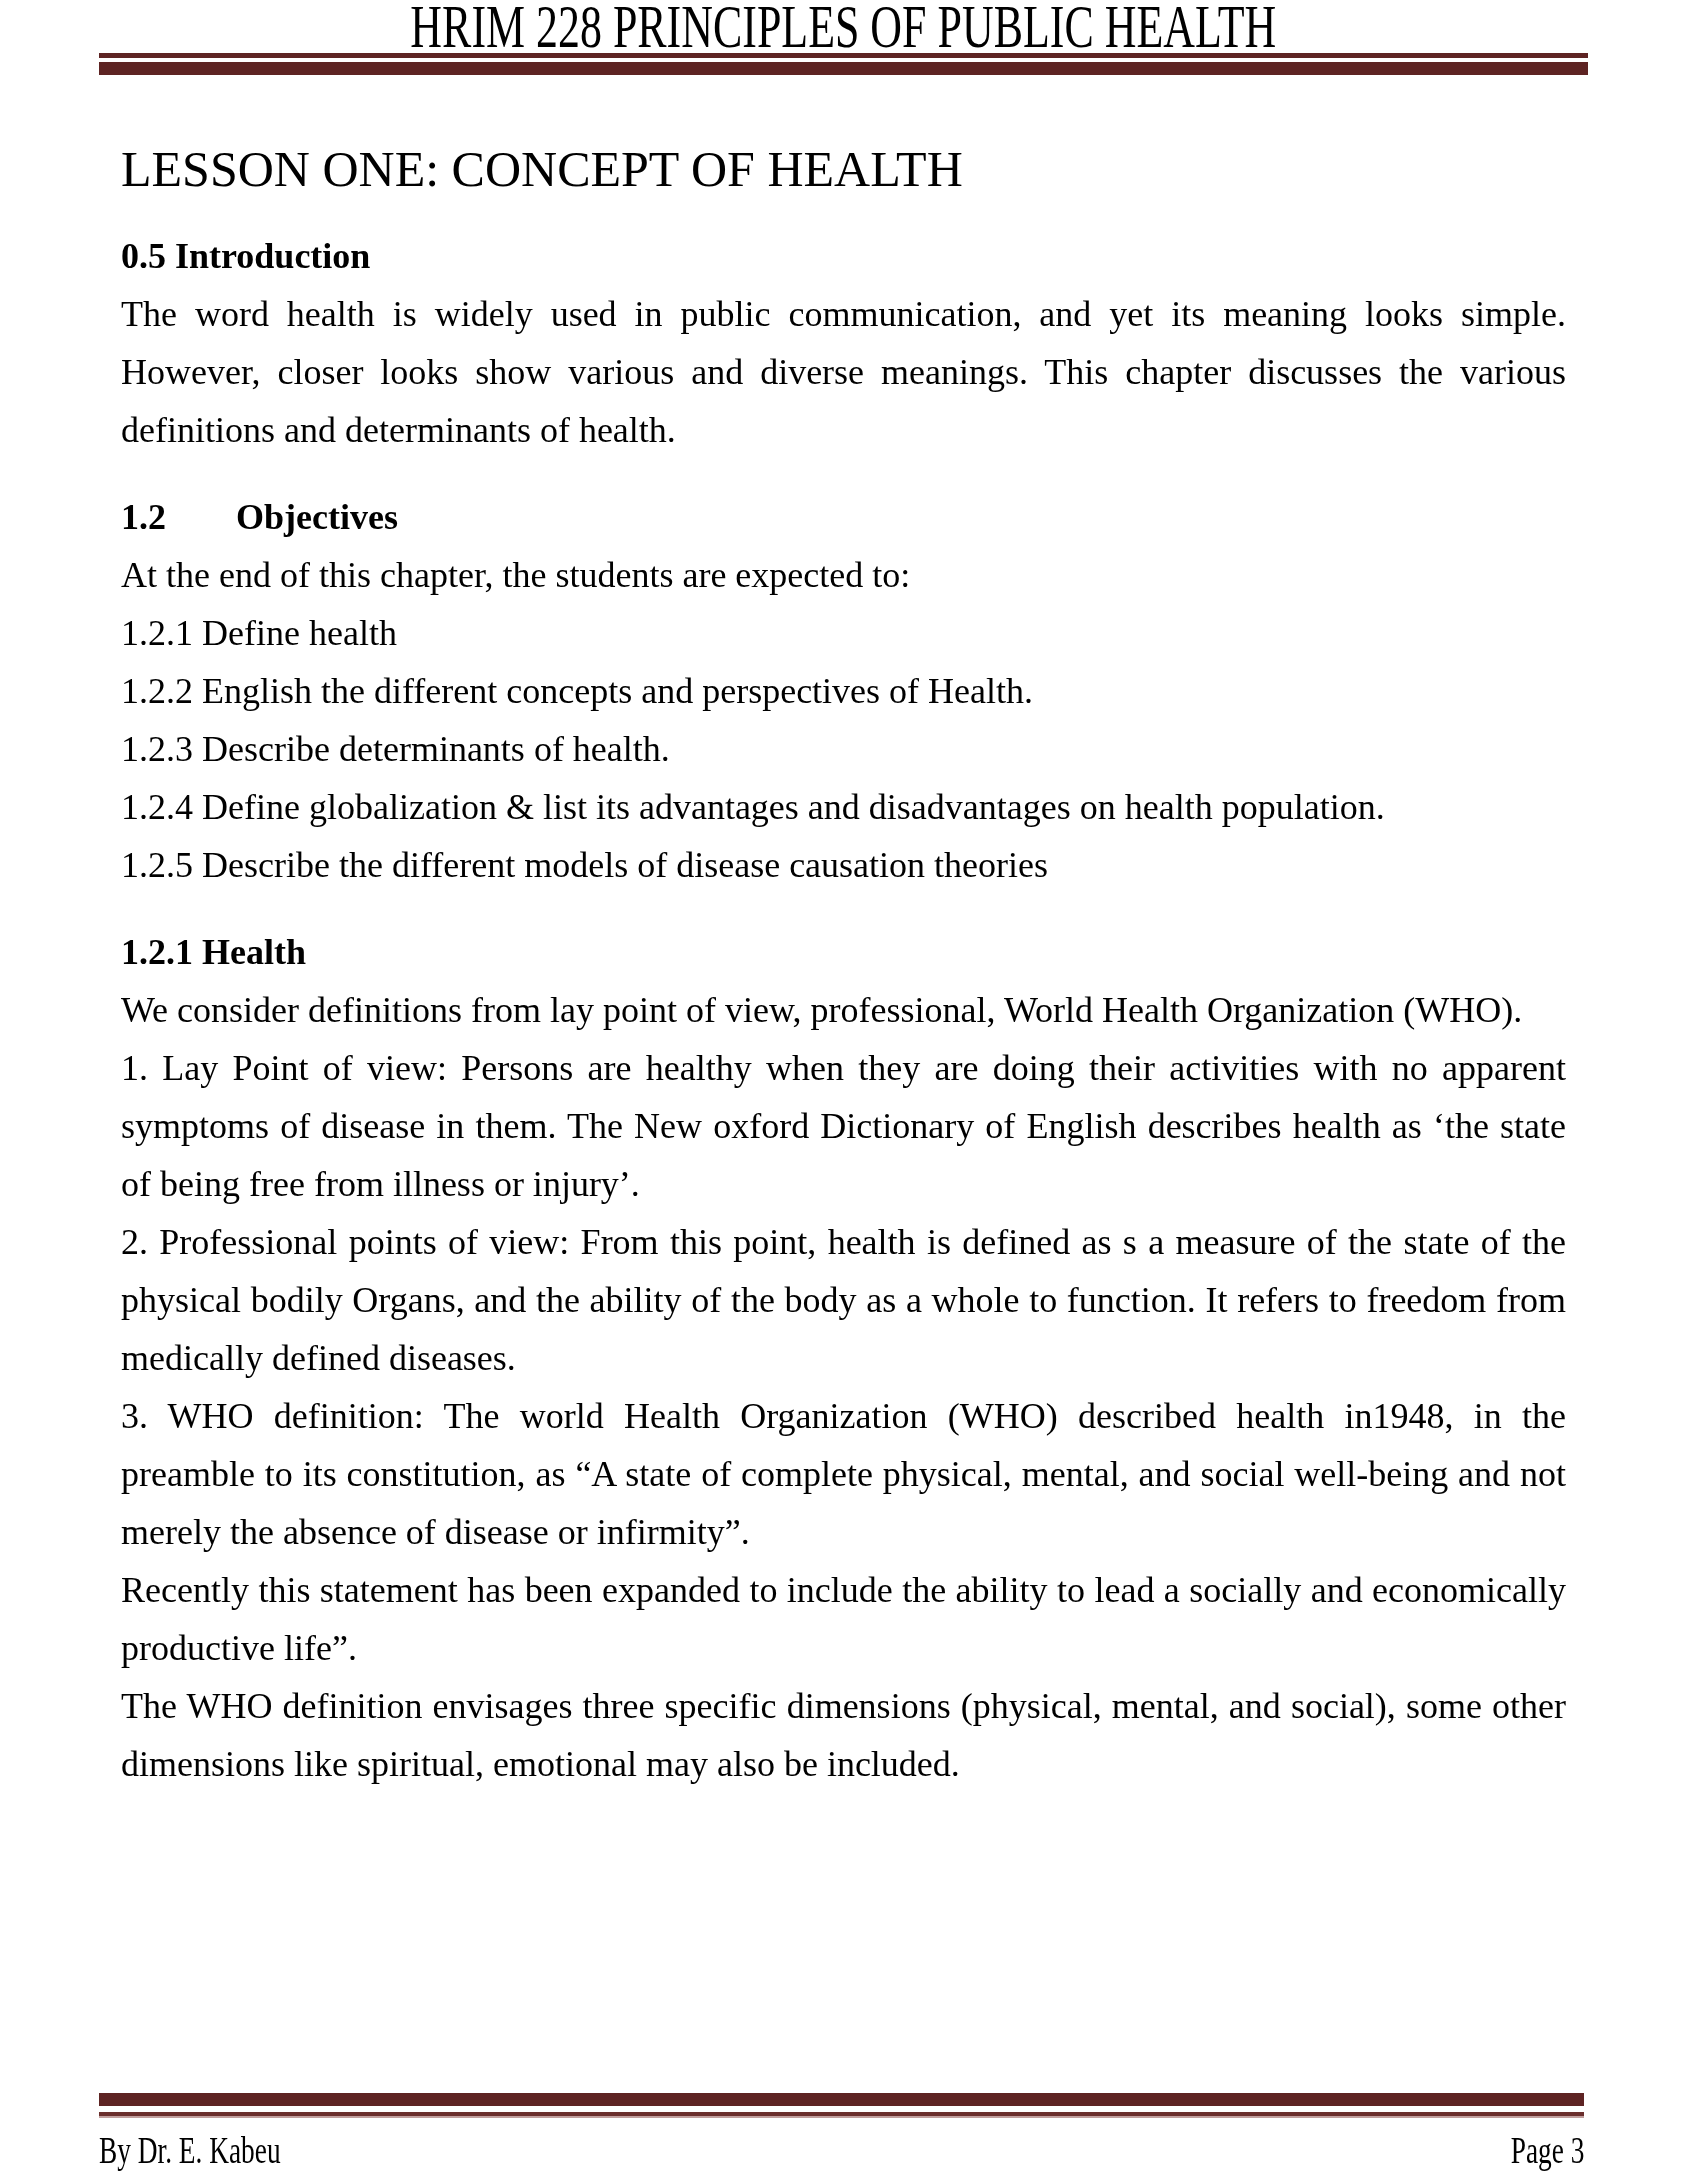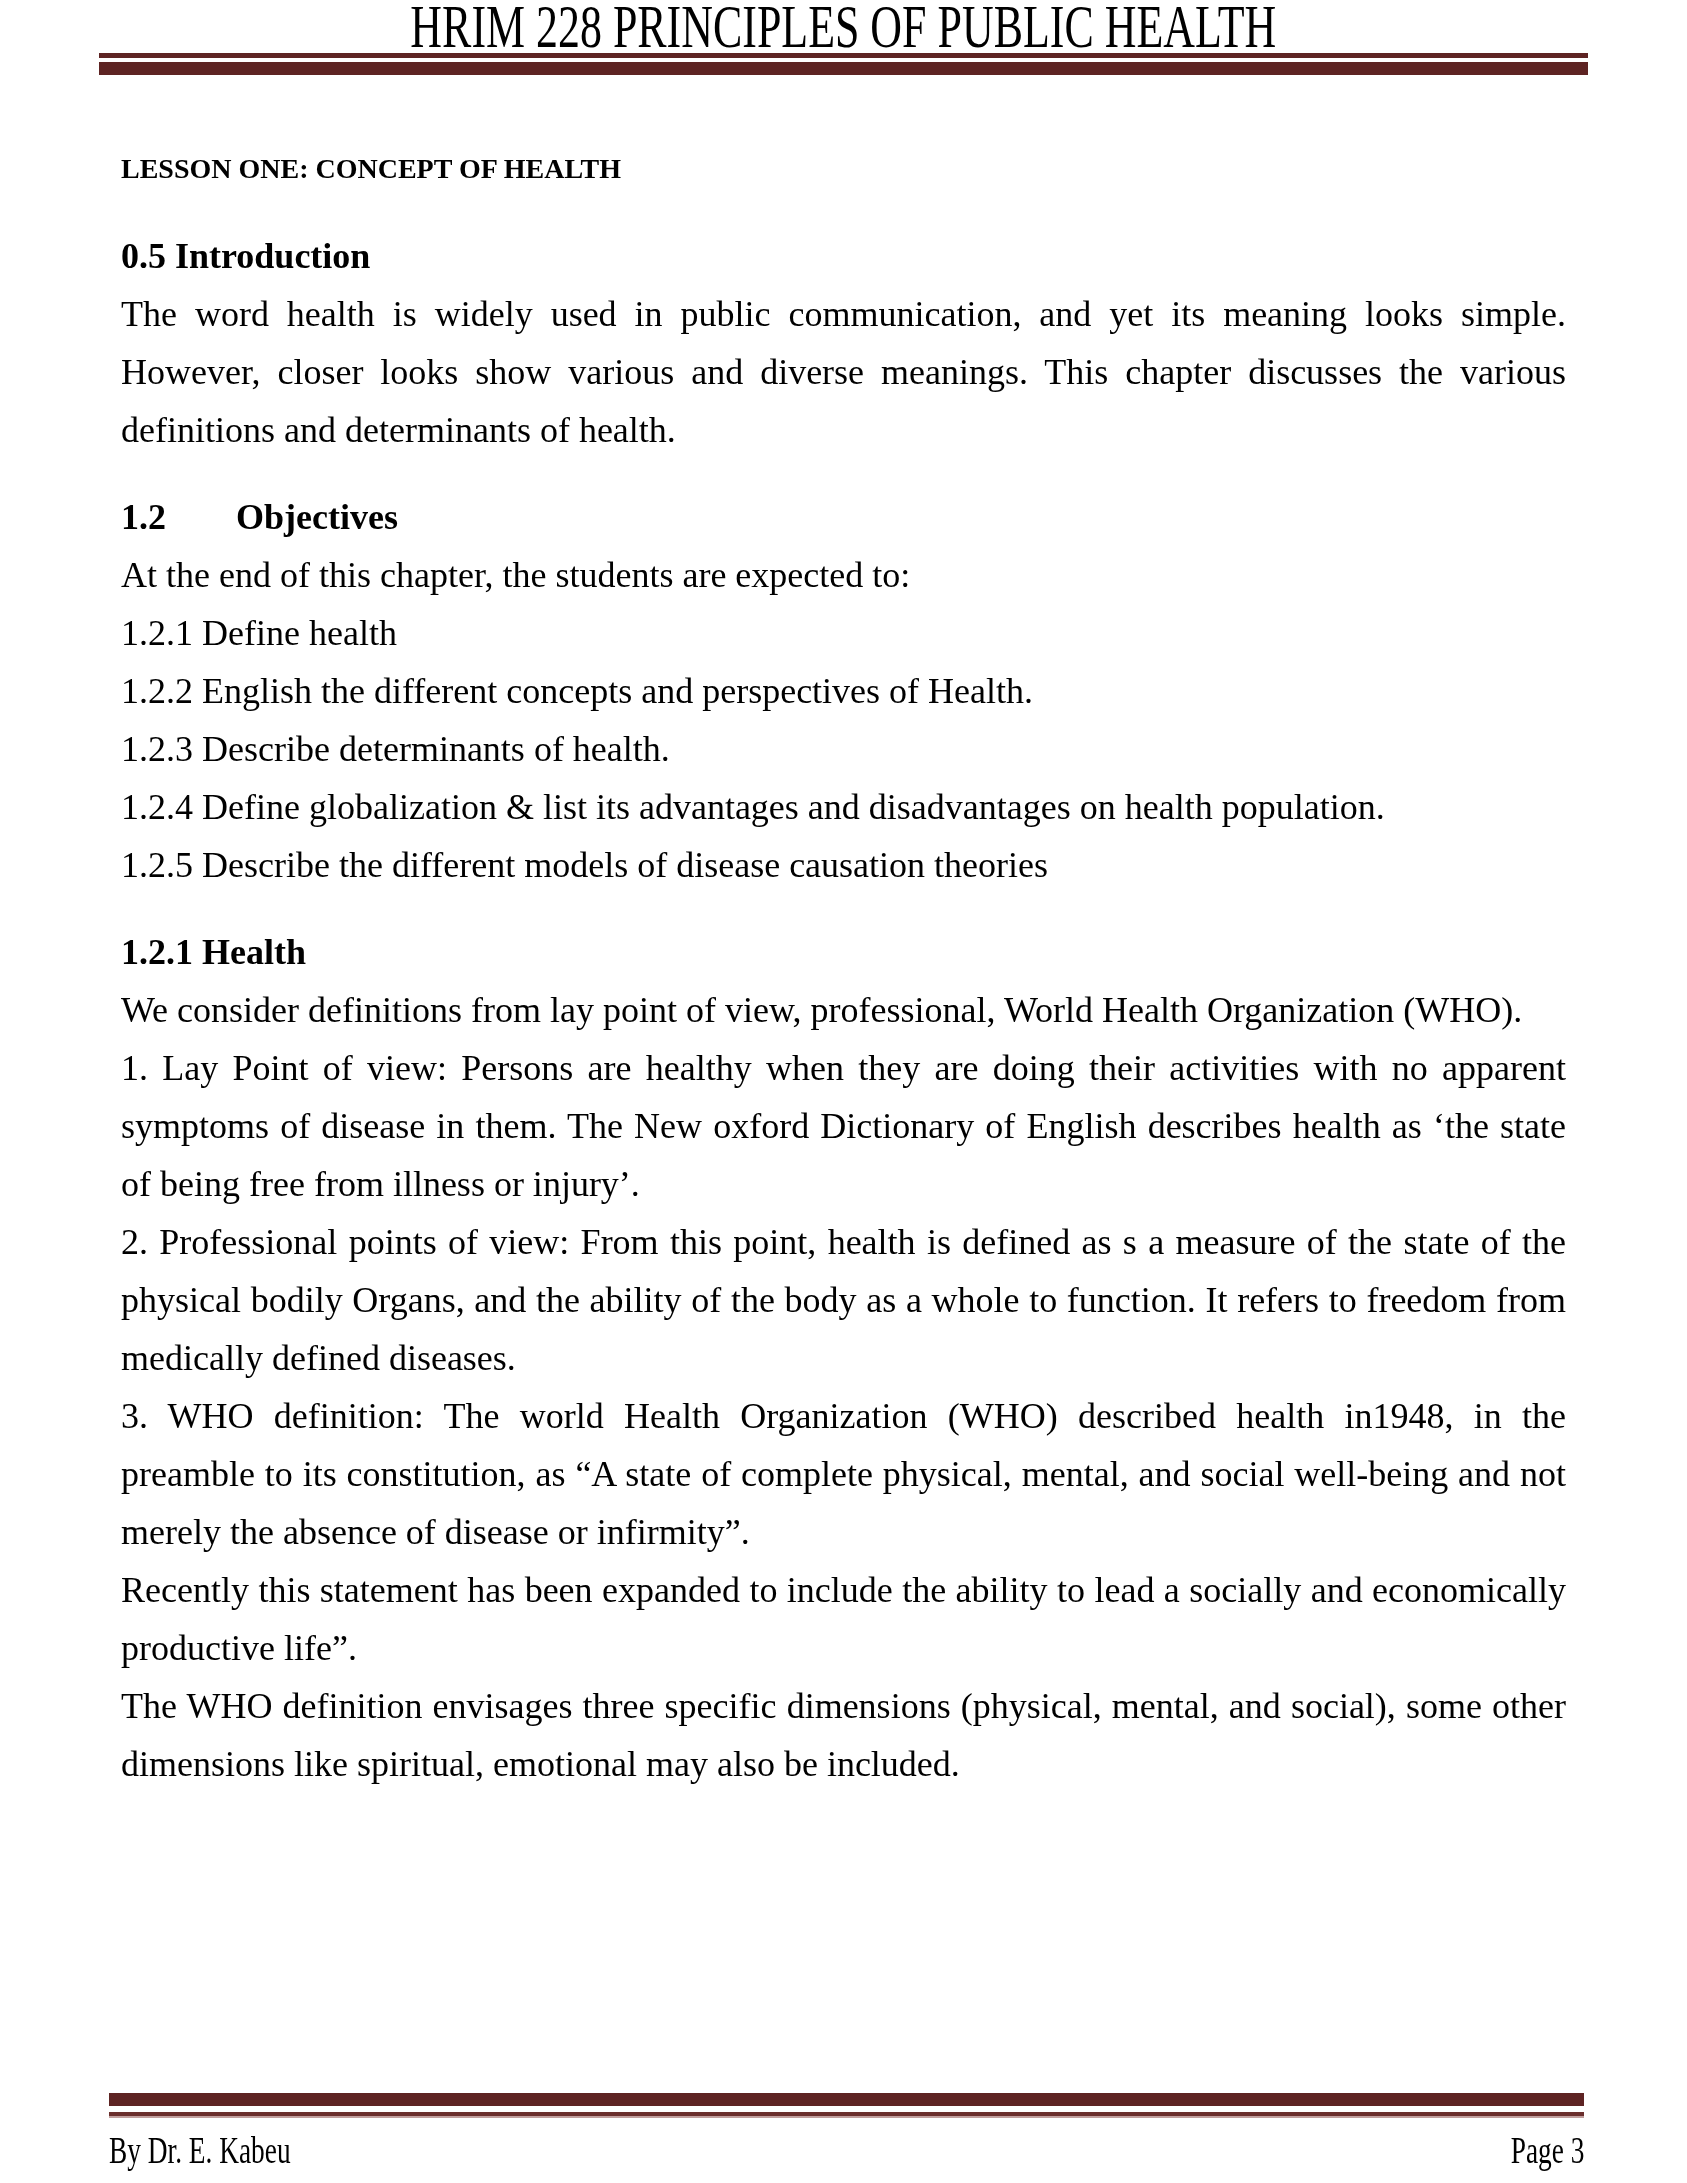--- a/index.html
+++ b/index.html
@@ -63,39 +63,39 @@
     font-size: 36px;
     line-height: 58px;
   }
   .doc-content p {
     margin: 0;
   }
   .para-justified {
     text-align: justify;
   }
   .lesson-title {
-    font-weight: 700;
-    font-size: 28px;
+    font-weight: 400;
+    font-size: 50px;
   }
   .section-heading {
     font-weight: 700;
     margin-top: 29px !important;
   }
   .heading-number {
     display: inline-block;
     width: 115px;
   }
   .bold-lead {
     font-weight: 400;
   }
 
   
   .page-footer {
     position: absolute;
-    left: 109px;
+    left: 99px;
     right: 103px;
     top: 2093px;
   }
   .footer-rule-thick {
     height: 12.6px;
     background: #5e2423;
   }
   .footer-rule-gap {
     height: 6px;
     background: transparent;

